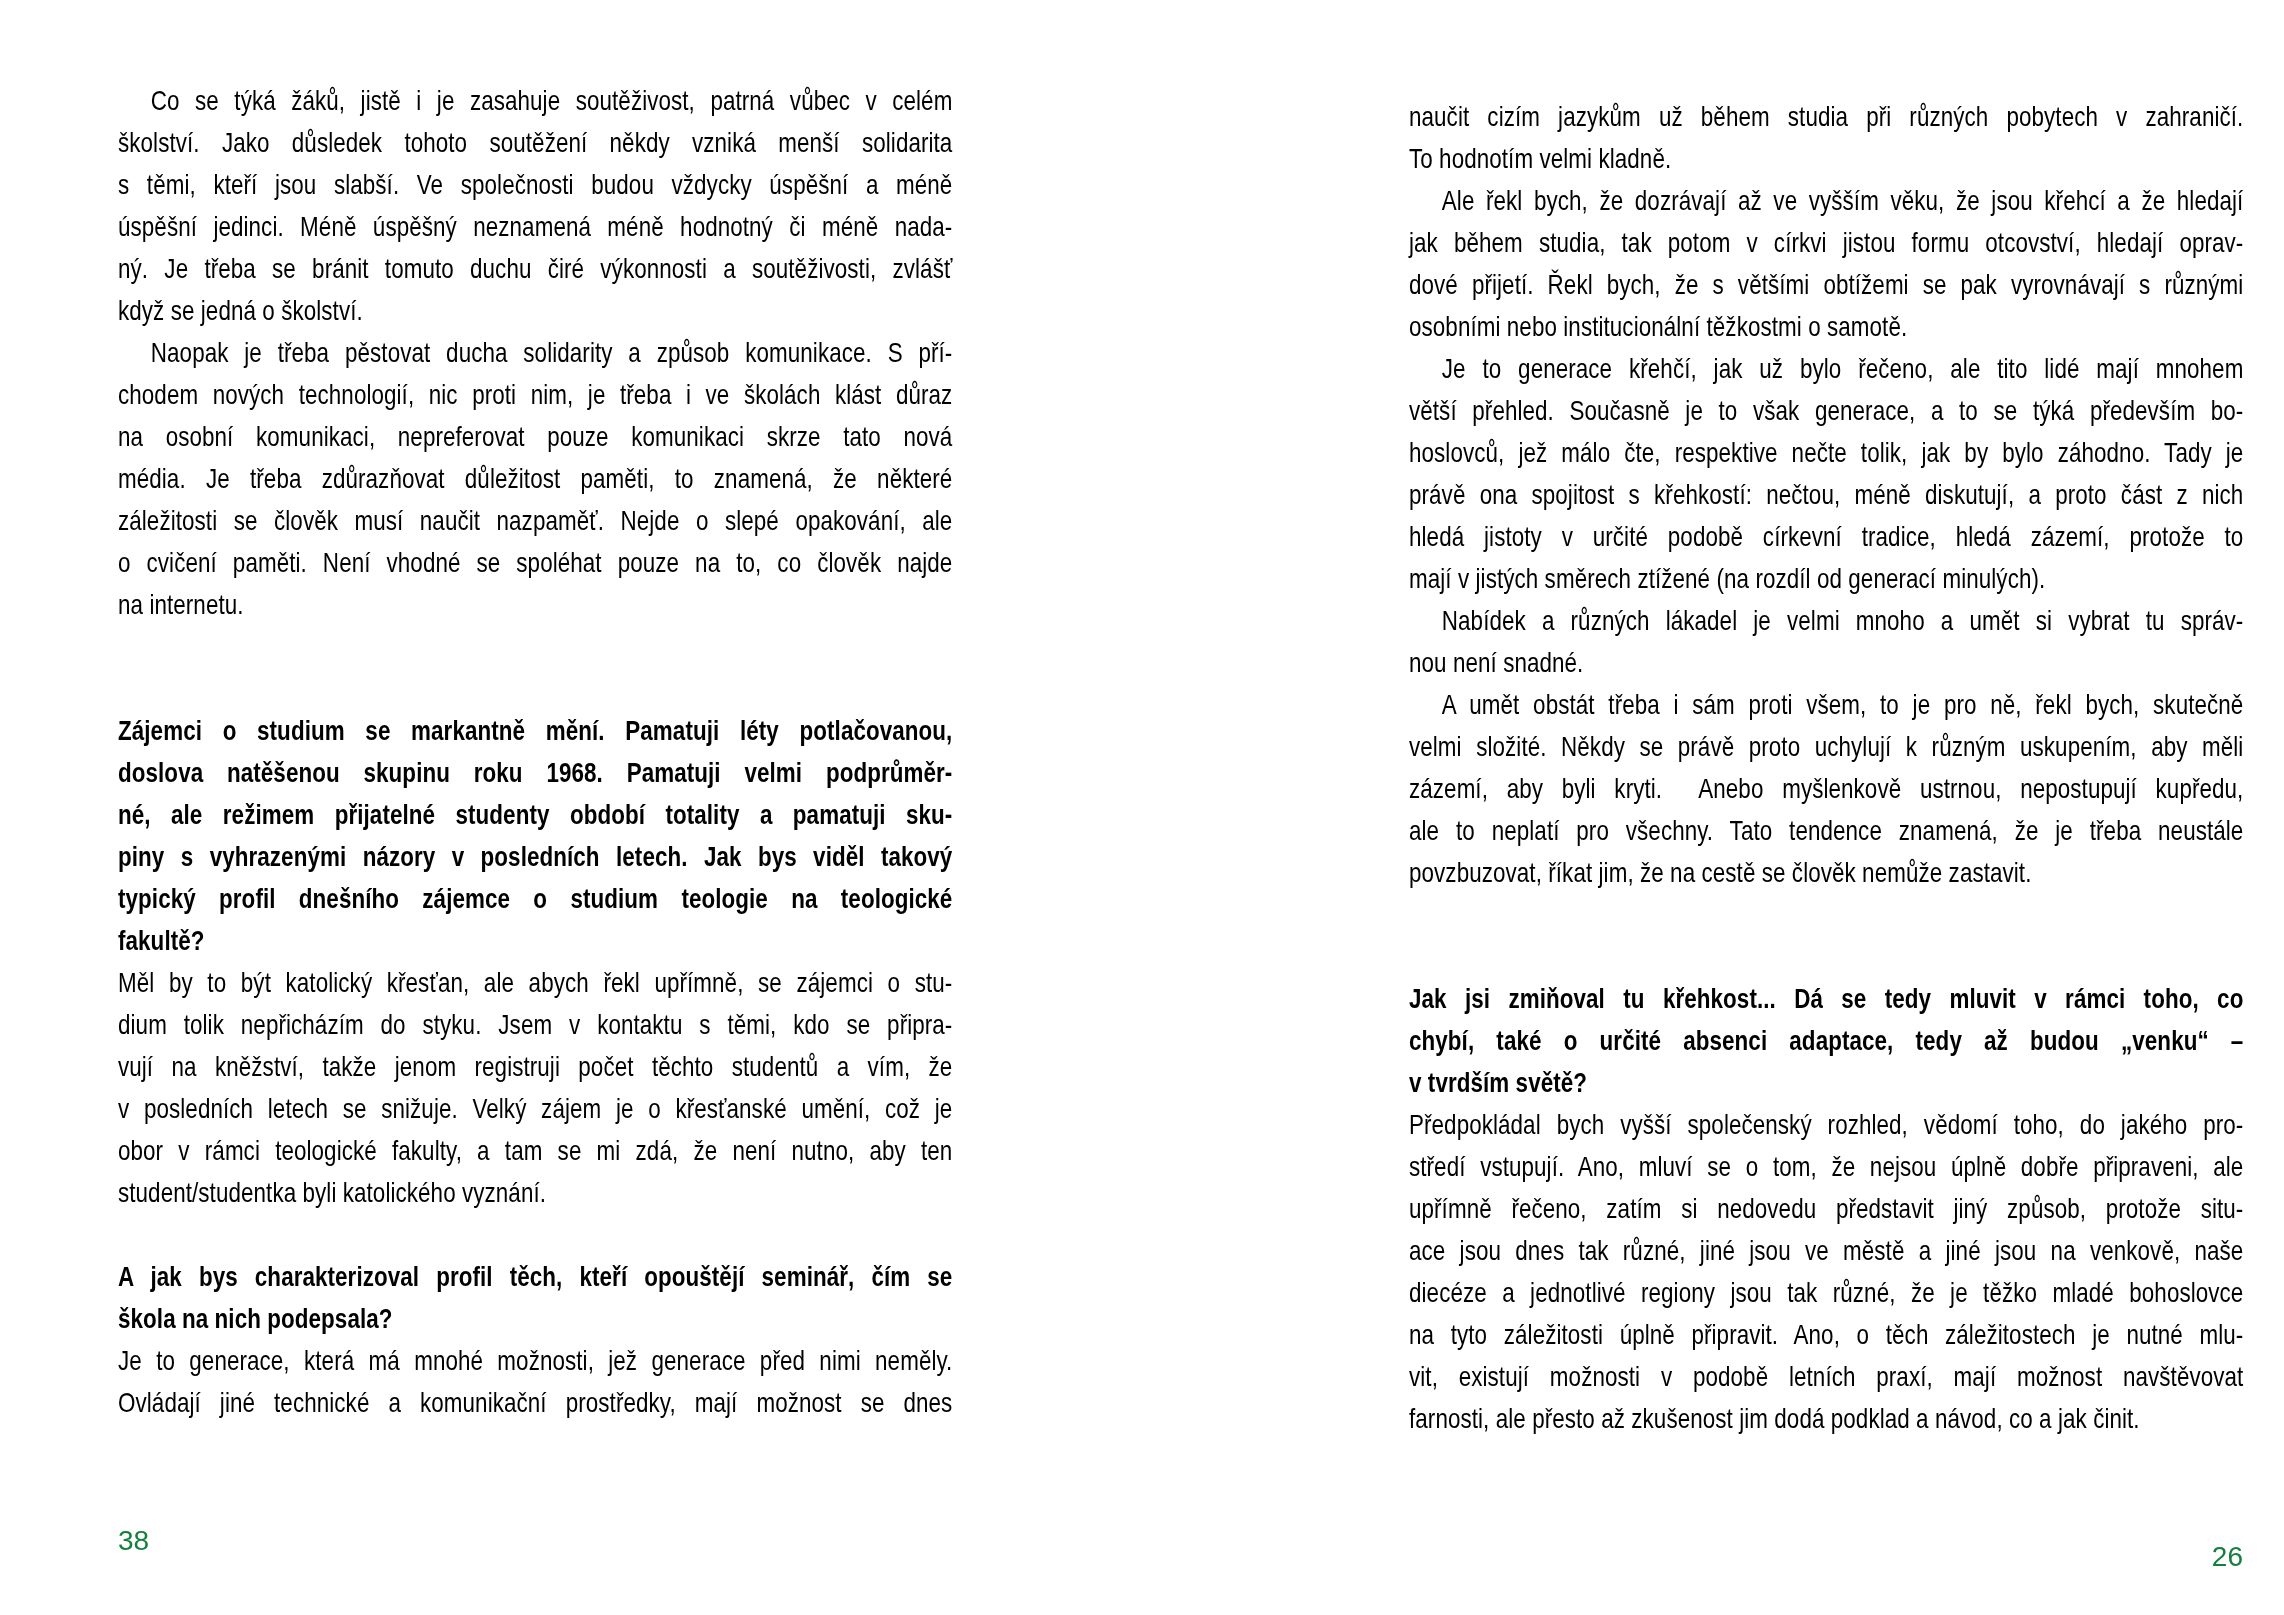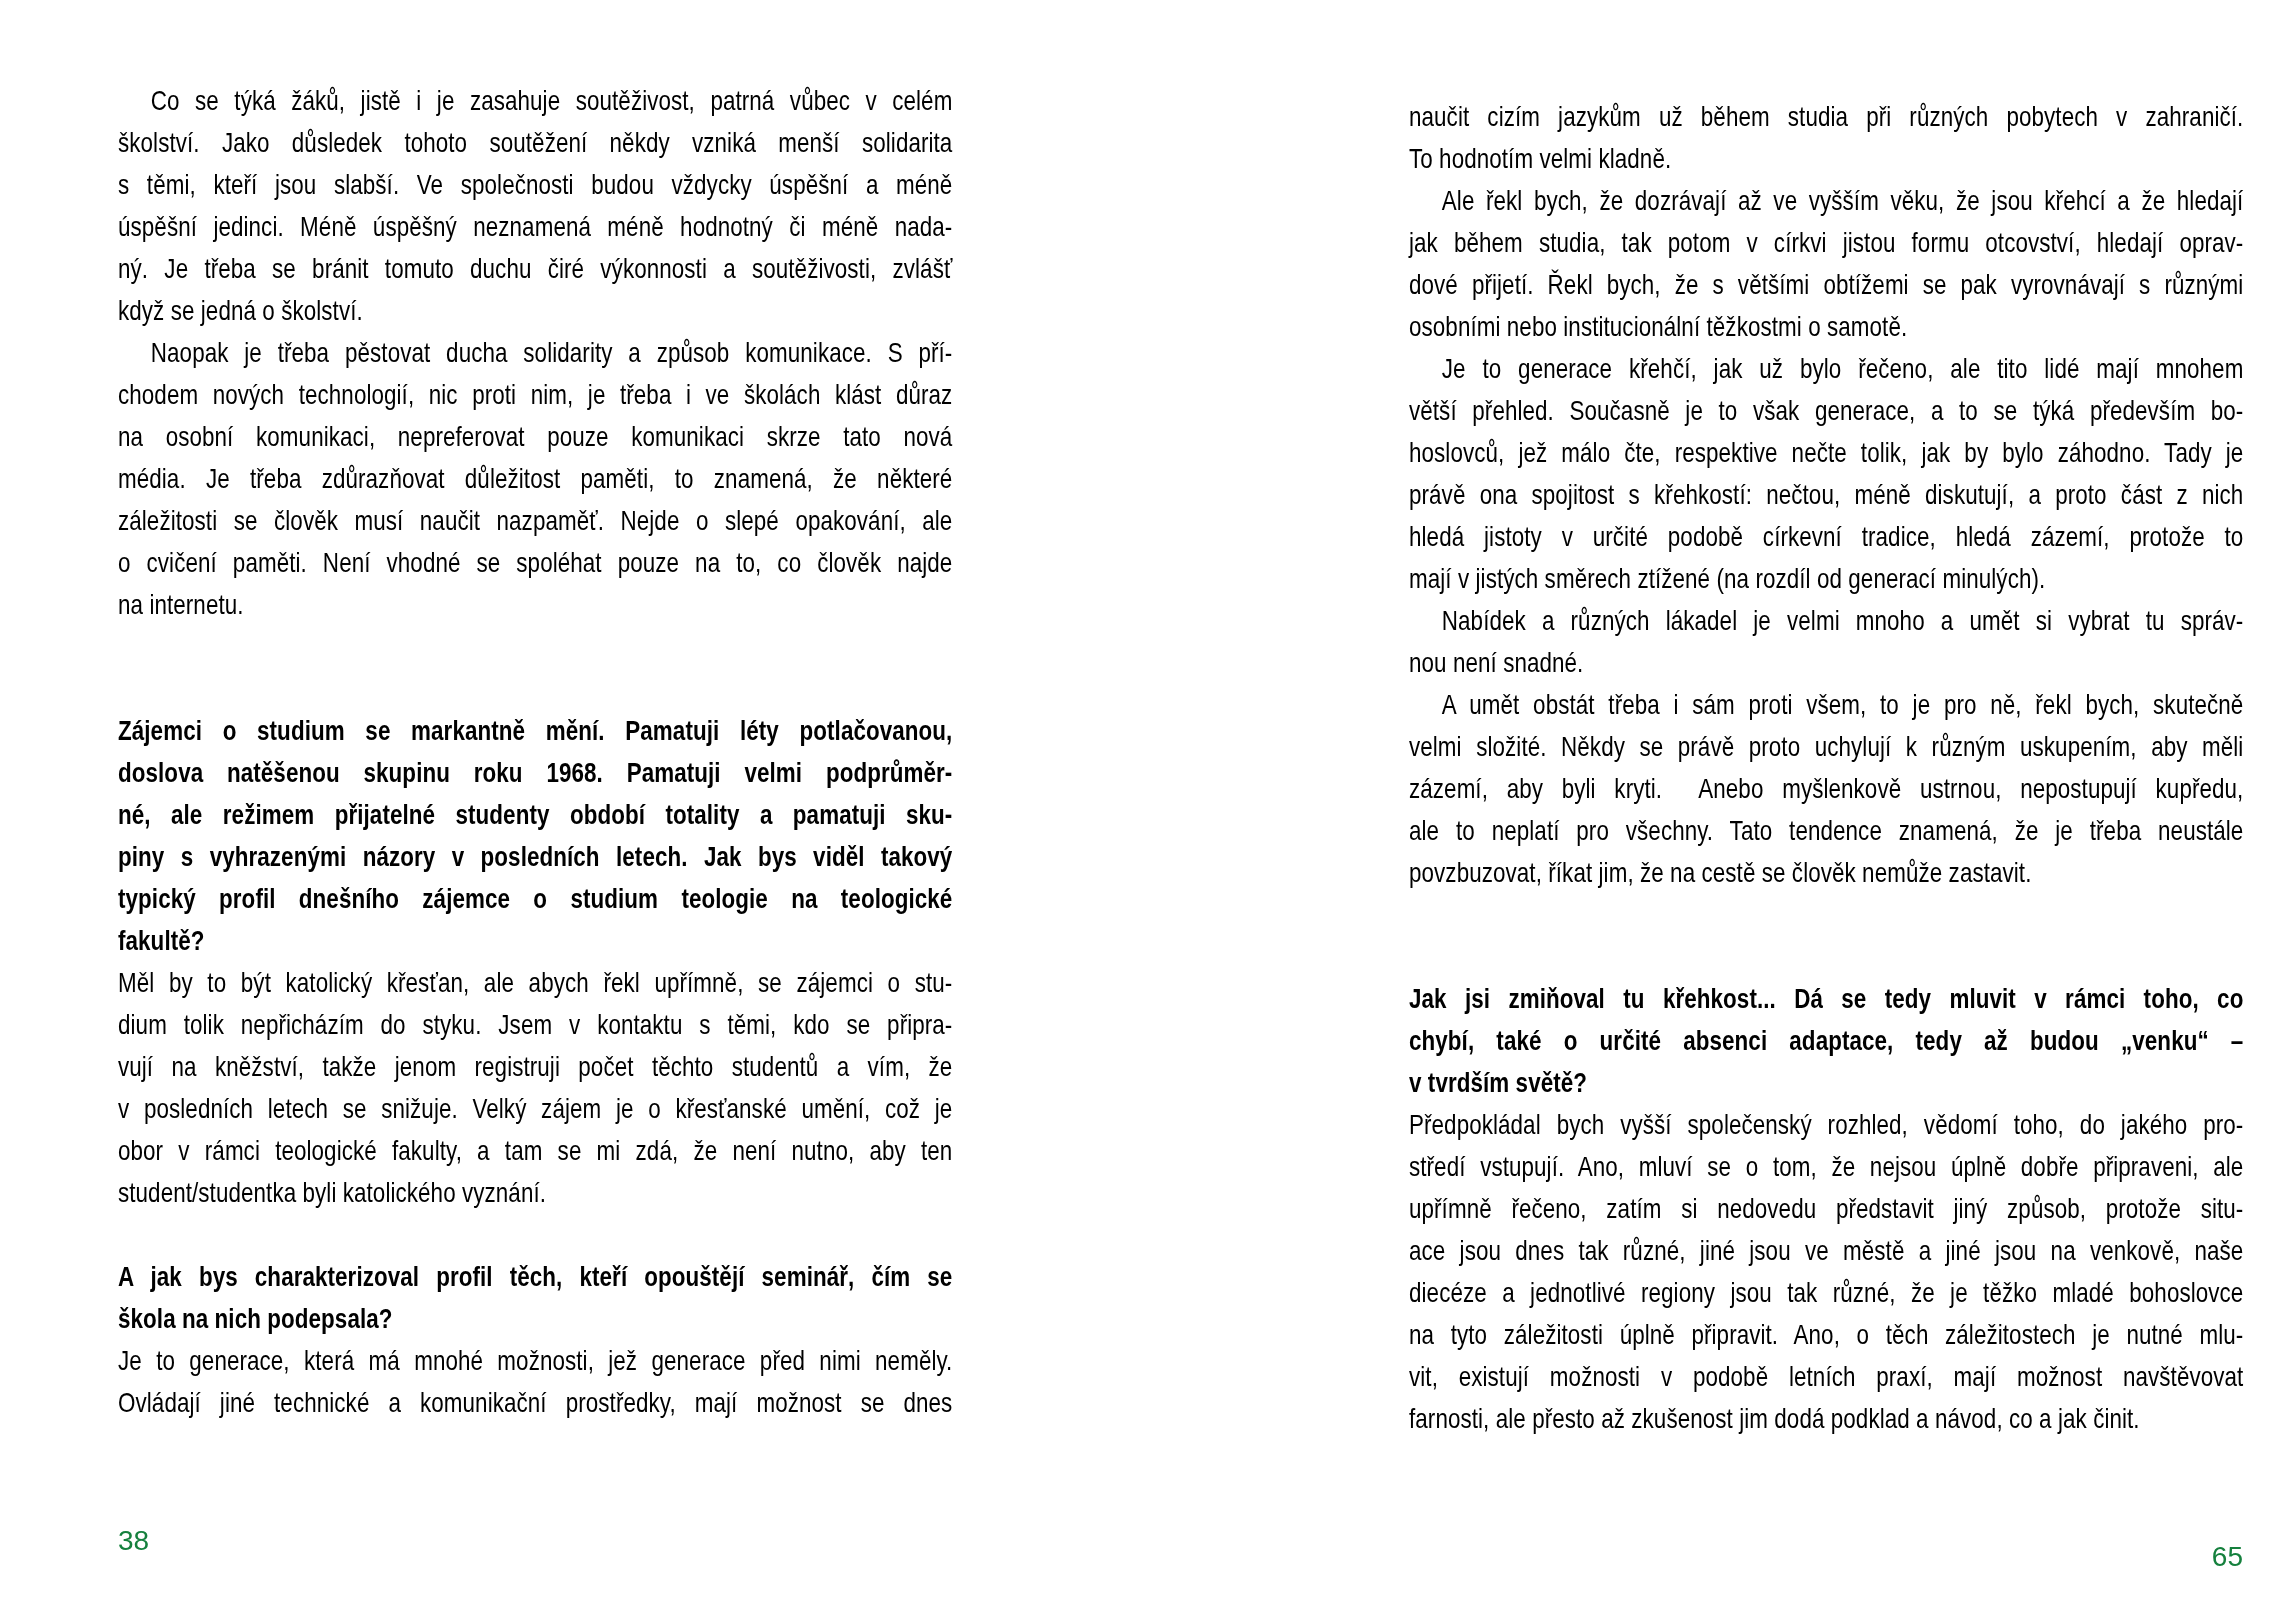--- a/index.html
+++ b/index.html
@@ -154,16 +154,16 @@
           <div class="line">Předpokládal bych vyšší společenský rozhled, vědomí toho, do jakého pro-</div>
           <div class="line">středí vstupují. Ano, mluví se o tom, že nejsou úplně dobře připraveni, ale</div>
           <div class="line">upřímně řečeno, zatím si nedovedu představit jiný způsob, protože situ-</div>
           <div class="line">ace jsou dnes tak různé, jiné jsou ve městě a jiné jsou na venkově, naše</div>
           <div class="line">diecéze a jednotlivé regiony jsou tak různé, že je těžko mladé bohoslovce</div>
           <div class="line">na tyto záležitosti úplně připravit. Ano, o těch záležitostech je nutné mlu-</div>
           <div class="line">vit, existují možnosti v podobě letních praxí, mají možnost navštěvovat</div>
           <div class="line last">farnosti, ale přesto až zkušenost jim dodá podklad a návod, co a jak činit.</div>
         </div>
       </div>
-    <div class="page-number num-right">65</div>
+    <div class="page-number num-right">26</div>
   </div>
 
 </div>
 
 </body></html>

